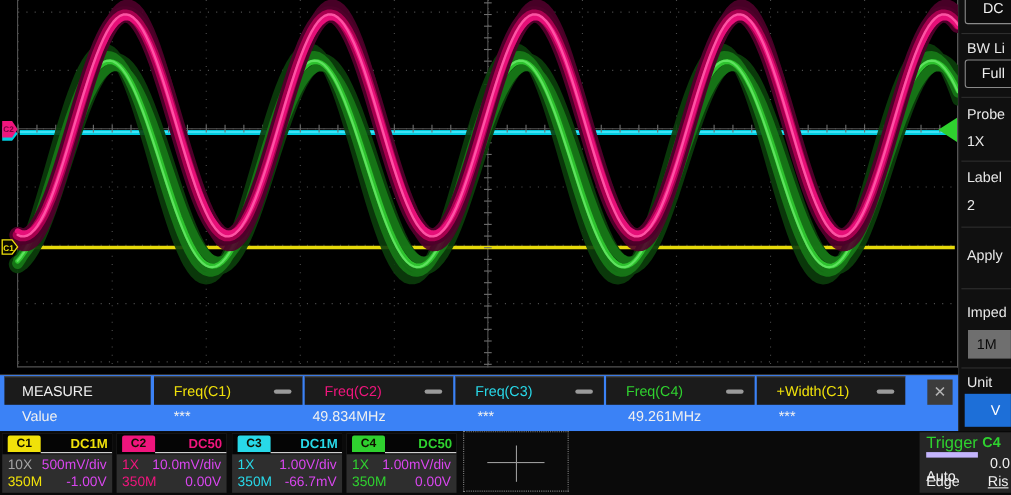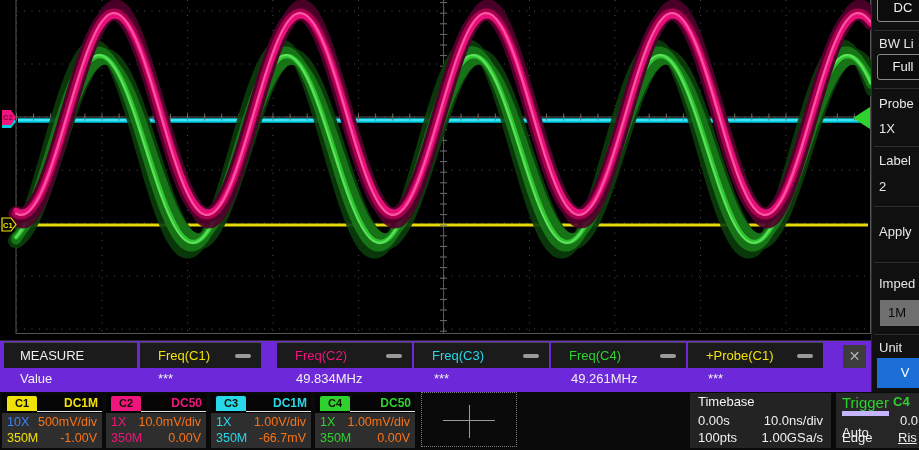--- a/index.html
+++ b/index.html
@@ -13,39 +13,39 @@
   
   #sidebar { position:absolute; left:871px; top:0; width:48px; height:392px; background:#101010; border-left:1px solid #2b2b2b; overflow:hidden; }
   .sb-divider { position:absolute; left:2px; right:0; height:1px; background:#2e2e2e; }
   .sb-label { position:absolute; left:7px; color:#e8e8e8; font-size:13px; white-space:nowrap; }
   .sb-value { position:absolute; left:7px; color:#e8e8e8; font-size:13px; white-space:nowrap; }
   .sb-btn { position:absolute; left:5px; width:52px; background:#0c0c0c; border:1px solid #8a8a8a; border-radius:3px; color:#f0f0f0; font-size:13px; text-align:center; line-height:24px; white-space:nowrap; }
   .sb-btn-gray { position:absolute; left:8px; width:48px; height:26px; background:#6f6f6f; color:#0a0a0a; font-size:13px; line-height:26px; padding-left:8px; white-space:nowrap; }
   .sb-btn-blue { position:absolute; left:5px; width:56px; height:30px; background:#1d6fd8; color:#fff; font-size:13px; text-align:center; line-height:30px; }
 
   
-  #measure-bar { position:absolute; left:0; top:340px; width:871px; height:52px; background:#6d28d9; border-top:1px solid #303030; }
+  #measure-bar { position:absolute; left:0; top:340px; width:871px; height:52px; background:#3b82f6; border-top:1px solid #303030; }
   .m-cell { position:absolute; top:1px; height:26px; background:#1b1b1b; border-top:1px solid #4a4a4a; }
   .m-title { position:absolute; left:4px; width:133px; top:1px; height:26px; background:#1b1b1b; border-top:1px solid #4a4a4a; color:#f0f0f0; font-size:13px; line-height:25px; padding-left:16px; }
   .m-label { position:absolute; left:18px; top:0; font-size:13px; line-height:25px; white-space:nowrap; }
   .m-minus { position:absolute; right:10px; top:11px; width:16px; height:4px; border-radius:2px; background:#9a9a9a; }
   #m-close { position:absolute; left:843px; top:4px; width:23px; height:23px; background:#3c3c3c; color:#b4b4b4; font-size:14px; text-align:center; line-height:22px; }
   .m-valrow-label { position:absolute; left:20px; top:30px; color:#f0f0f0; font-size:13px; }
   .m-value { position:absolute; top:30px; color:#f0f0f0; font-size:13px; white-space:nowrap; }
 
   
   #bottom-bar { position:absolute; left:0; top:392px; width:919px; height:58px; background:#0a0a0a; }
   .ch-box { position:absolute; top:2px; width:100px; height:54px; background:#2e2e2e; overflow:hidden; }
   .ch-head { position:absolute; left:0; top:0; right:0; height:19px; background:#050505; }
   .ch-underline { position:absolute; left:35px; right:0; top:17px; height:1px; background:#e6e6e6; }
   .ch-tab { position:absolute; left:5px; top:2px; width:30px; height:15px; border-radius:2px 2px 0 0; color:#101000; font-size:11px; font-weight:bold; text-align:center; line-height:15px; }
   .ch-coupling { position:absolute; right:4px; top:2px; font-size:12px; font-weight:bold; }
   .ch-row { position:absolute; left:5px; right:5px; height:16px; display:flex; justify-content:space-between; font-size:12.5px; }
   .ch-row .lft { }
-  .ch-row .rgt { color:#f97316; }
+  .ch-row .rgt { color:#d946ef; }
   .ch-r1 { top:21px; } .ch-r2 { top:37px; }
 
   #crosshair-widget { position:absolute; left:421px; top:0; width:96px; height:55px; border:1px dotted #7d7d7d; }
   .xh-h { position:absolute; left:21px; top:27px; width:52px; height:1px; background:#9a9a9a; }
   .xh-v { position:absolute; left:47px; top:12px; width:1px; height:33px; background:#9a9a9a; }
 
   #timebase-panel { position:absolute; left:690px; top:1px; width:141px; height:55px; background:#232323; }
   .tb-title { position:absolute; left:8px; top:1px; color:#f2f2f2; font-size:13px; }
   .tb-row { position:absolute; left:8px; right:8px; display:flex; justify-content:space-between; color:#f0f0f0; font-size:13px; }
   .tb-r1 { top:20px; } .tb-r2 { top:37px; }
@@ -228,59 +228,59 @@
     <div class="sb-btn-gray" style="top:300px;">1M</div>
     <div class="sb-divider" style="top:334px;"></div>
 
     <div class="sb-label" style="top:340px;">Unit</div>
     <div class="sb-btn-blue" style="top:358px;">V</div>
   </aside>
 
   <div id="measure-bar">
     <div class="m-title">MEASURE</div>
 
-    <div class="m-cell" style="left:140px; width:121px;">
+    <div class="m-cell" style="left:140px; width:135px;">
       <span class="m-label" style="color: rgb(240, 225, 10);">Freq(C1)</span>
       <span class="m-minus"></span>
     </div>
     <div class="m-cell" style="left:277px; width:135px;">
       <span class="m-label" style="color: rgb(240, 21, 125);">Freq(C2)</span>
       <span class="m-minus"></span>
     </div>
     <div class="m-cell" style="left:414px; width:135px;">
       <span class="m-label" style="color: rgb(40, 216, 232);">Freq(C3)</span>
       <span class="m-minus"></span>
     </div>
     <div class="m-cell" style="left:551px; width:135px;padding-left:28px;">
       <span class="m-label" style="color: rgb(47, 209, 47);">Freq(C4)</span>
       <span class="m-minus"></span>
     </div>
     <div class="m-cell" style="left:688px; width:135px;">
-      <span class="m-label" style="color: rgb(240, 225, 10);">+Probe(C1)</span>
+      <span class="m-label" style="color: rgb(240, 225, 10);">+Width(C1)</span>
       <span class="m-minus"></span>
     </div>
     <div id="m-close">✕</div>
 
     <div class="m-valrow-label">Value</div>
     <span class="m-value" style="left:158px;">***</span>
-    <span class="m-value" style="left:296px;text-align:right;">49.834MHz</span>
+    <span class="m-value" style="left:284px;text-align:right;">49.834MHz</span>
     <span class="m-value" style="left:434px;">***</span>
     <span class="m-value" style="left:571px;">49.261MHz</span>
     <span class="m-value" style="left:708px;">***</span>
   </div>
 
   <div id="bottom-bar">
 
     <div class="ch-box" style="left:2px;">
       <div class="ch-head"></div>
       <div class="ch-underline"></div>
       <div class="ch-tab" style="background: rgb(240, 225, 10);">C1</div>
       <div class="ch-coupling" style="color: rgb(240, 225, 10);">DC1M</div>
       <div class="ch-row ch-r1">
-          <span class="lft" style="color: #3b82f6;">10X</span>
+          <span class="lft" style="color: #a3a3a3;">10X</span>
           <span class="rgt">500mV/div</span>
         </div>
       <div class="ch-row ch-r2">
           <span class="lft" style="color: rgb(240, 225, 10);">350M</span>
           <span class="rgt">-1.00V</span>
         </div>
     </div>
 
     <div class="ch-box" style="left:106px;">
       <div class="ch-head"></div>
@@ -325,31 +325,20 @@
           <span class="lft" style="color: rgb(47, 209, 47);">350M</span>
           <span class="rgt">0.00V</span>
         </div>
     </div>
 
     <div id="crosshair-widget">
       <div class="xh-h"></div>
       <div class="xh-v"></div>
     </div>
 
-    <div id="timebase-panel">
-      <div class="tb-title">Timebase</div>
-      <div class="tb-row tb-r1">
-          <span>0.00s</span>
-          <span>10.0ns/div</span>
-        </div>
-      <div class="tb-row tb-r2">
-          <span>100pts</span>
-          <span>1.00GSa/s</span>
-        </div>
-    </div>
 
     <div id="trigger-panel">
       <div class="tr-title" style="color: rgb(47, 209, 47);">Trigger</div>
       <div class="tr-src" style="color: rgb(47, 209, 47);">C4</div>
       <div class="tr-row-l" style="top:32px;">Auto</div>
       <div class="tr-row-r" style="left:64px; top:20px;">0.0</div>
       <div class="tr-row-l" style="top:37px;">Edge</div>
       <div class="tr-row-r" style="left:62px; top:37px;text-decoration:underline;">Ris</div>
     </div>
   </div>

